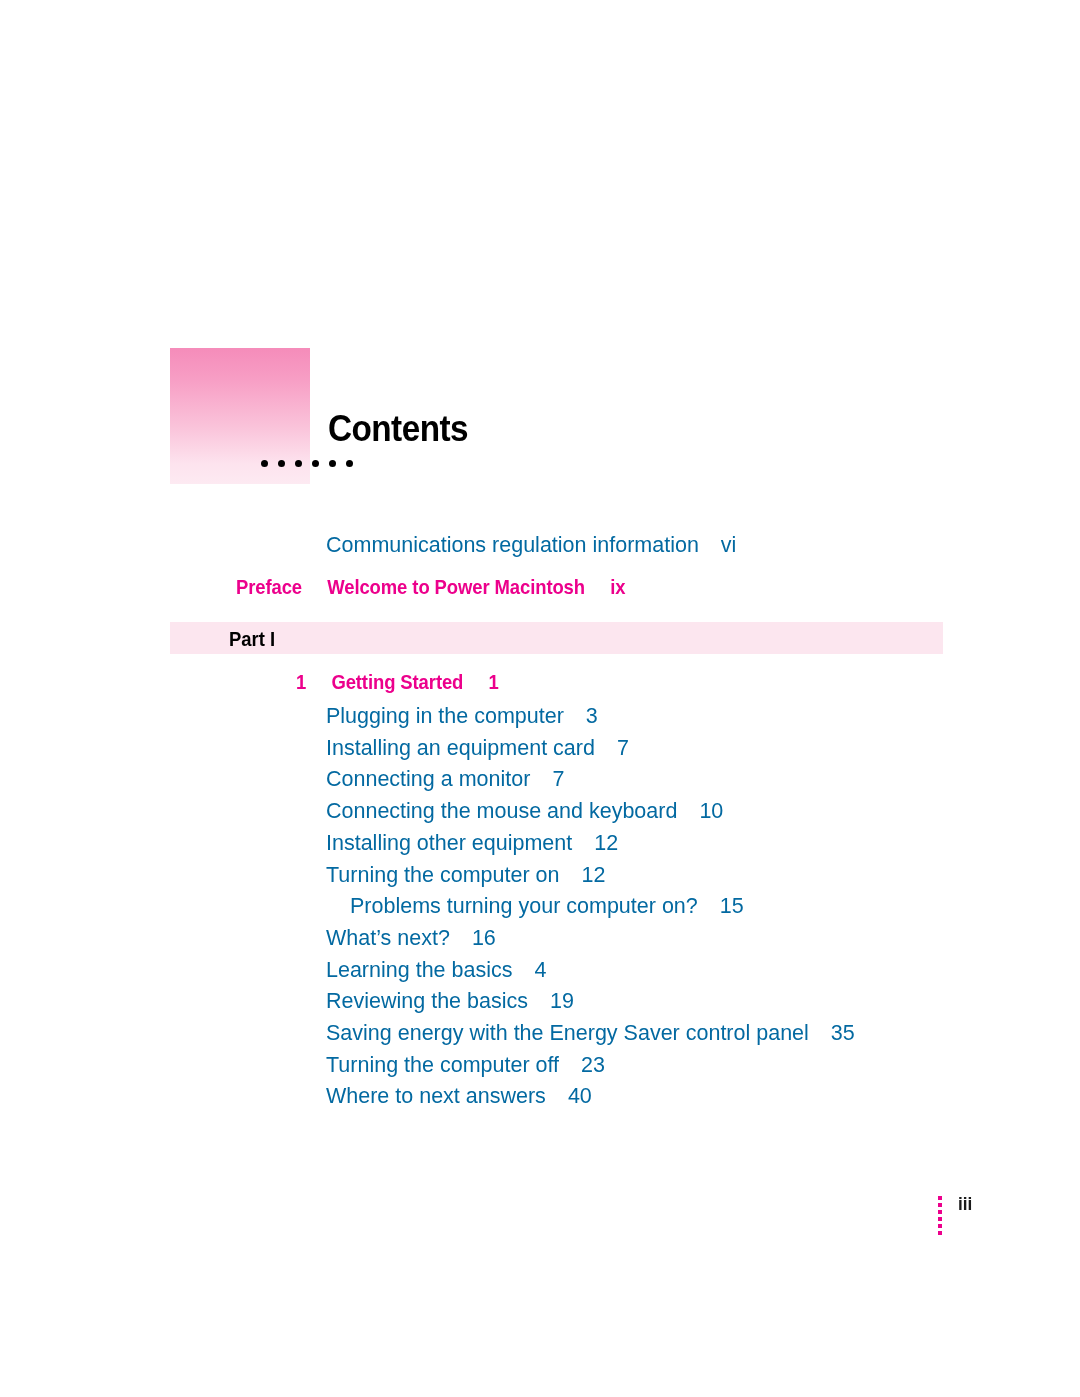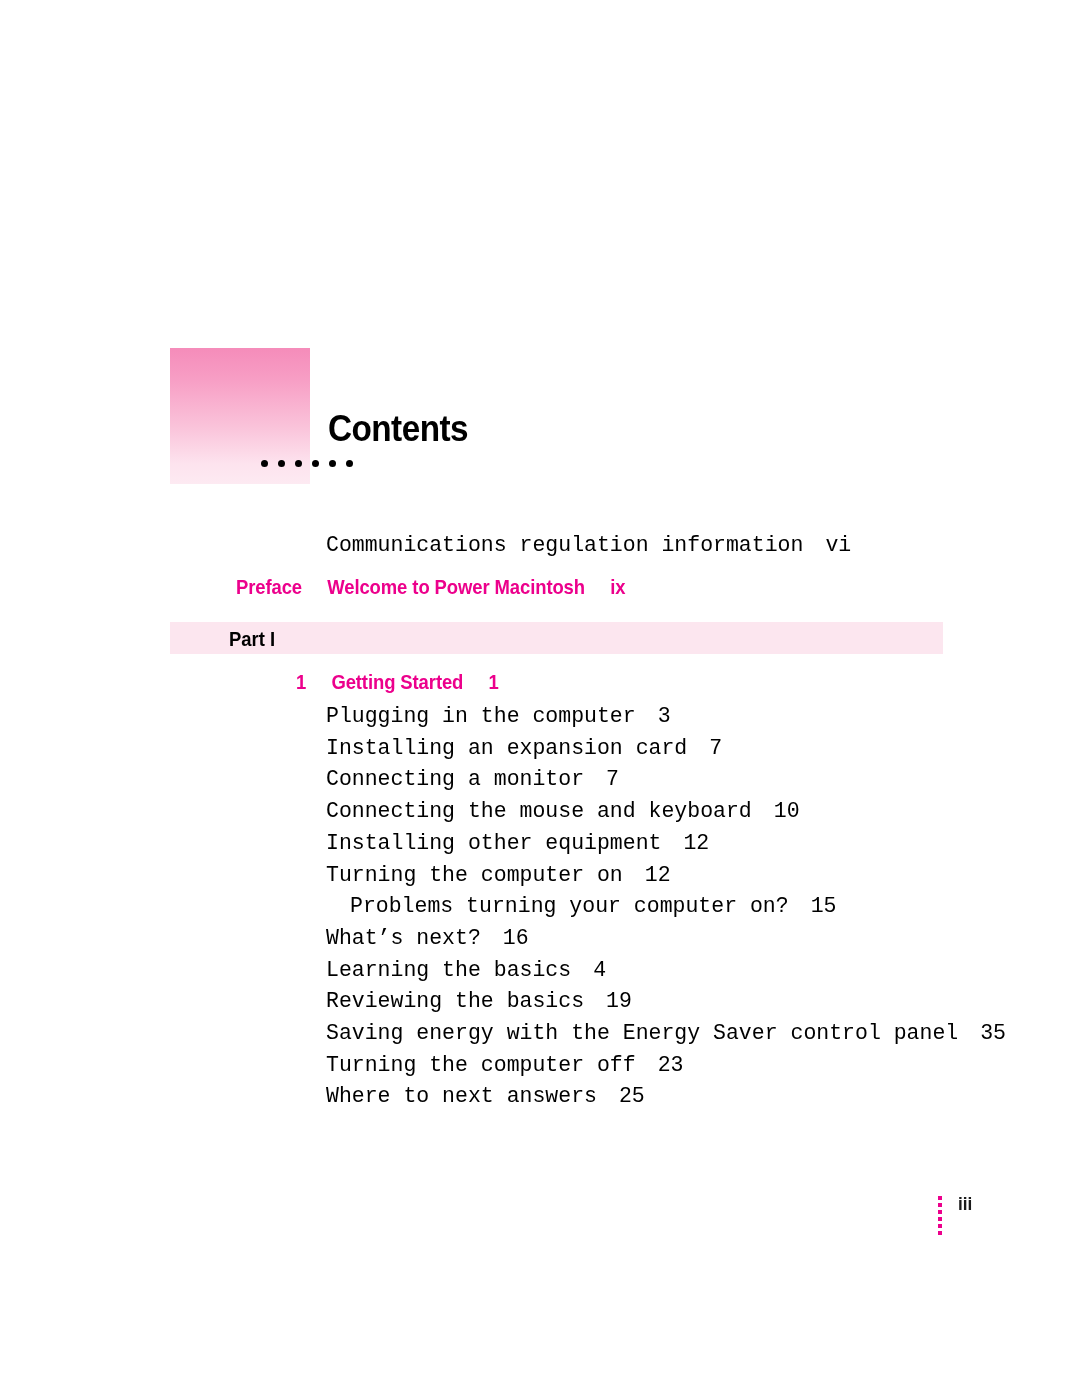--- a/index.html
+++ b/index.html
@@ -65,24 +65,24 @@
     width: 1080px;
   }
 
   .row {
     position: absolute;
     white-space: nowrap;
   }
 
   
   .entry {
-    font-family: Liberation Mono, monospace;
+    font-family: Liberation Sans, sans-serif;
     font-size: 21.5px;
     line-height: 26px;
-    color: #000000;
+    color: #0369a1;
   }
   .entry .pg {
     padding-left: 22px;
   }
 
   
   .mag {
     font-family: "Liberation Sans", "DejaVu Sans", sans-serif;
     font-weight: bold;
     font-size: 20.5px;
@@ -173,32 +173,32 @@
 
 <div class="part-band"></div>
 <div class="part-label">Part I</div>
 
 <div class="row mag" style="left:296px; top:669px;">
   <span>1</span><span class="gap-md"></span><span>Getting Started</span><span class="gap-md"></span><span>1</span>
 </div>
 
 <div class="toc" id="entry-list">
     <div class="row entry" style="left: 326px; top: 703px;"><span>Plugging in the computer</span><span class="pg">3</span></div>
-    <div class="row entry" style="left: 326px; top: 734.7px;"><span>Installing an expansion card</span><span class="pg">7</span></div>
+    <div class="row entry" style="left: 326px; top: 734.7px;"><span>Installing an equipment card</span><span class="pg">7</span></div>
     <div class="row entry" style="left: 326px; top: 766.4px;"><span>Connecting a monitor</span><span class="pg">7</span></div>
     <div class="row entry" style="left: 326px; top: 798.1px;"><span>Connecting the mouse and keyboard</span><span class="pg">10</span></div>
     <div class="row entry" style="left: 326px; top: 829.8px;"><span>Installing other equipment</span><span class="pg">12</span></div>
     <div class="row entry" style="left: 326px; top: 861.5px;"><span>Turning the computer on</span><span class="pg">12</span></div>
     <div class="row entry" style="left: 326px; top: 893.2px; margin-left: 24px;"><span>Problems turning your computer on?</span><span class="pg">15</span></div>
     <div class="row entry" style="left: 326px; top: 924.9px;"><span>What’s next?</span><span class="pg">16</span></div>
     <div class="row entry" style="left: 326px; top: 956.6px;"><span>Learning the basics</span><span class="pg">4</span></div>
     <div class="row entry" style="left: 326px; top: 988.3px;"><span>Reviewing the basics</span><span class="pg">19</span></div>
     <div class="row entry" style="left: 326px; top: 1020px;"><span>Saving energy with the Energy Saver control panel</span><span class="pg">35</span></div>
     <div class="row entry" style="left: 326px; top: 1051.7px;"><span>Turning the computer off</span><span class="pg">23</span></div>
-    <div class="row entry" style="left: 326px; top: 1083.4px;"><span>Where to next answers</span><span class="pg">25</span></div>
+    <div class="row entry" style="left: 326px; top: 1083.4px;"><span>Where to next answers</span><span class="pg">40</span></div>
   </div>
 
 <div class="folio">
   <div class="folio-dots">
       <span class="fdot"></span>
       <span class="fdot"></span>
       <span class="fdot"></span>
       <span class="fdot"></span>
       <span class="fdot"></span>
       <span class="fdot"></span>

